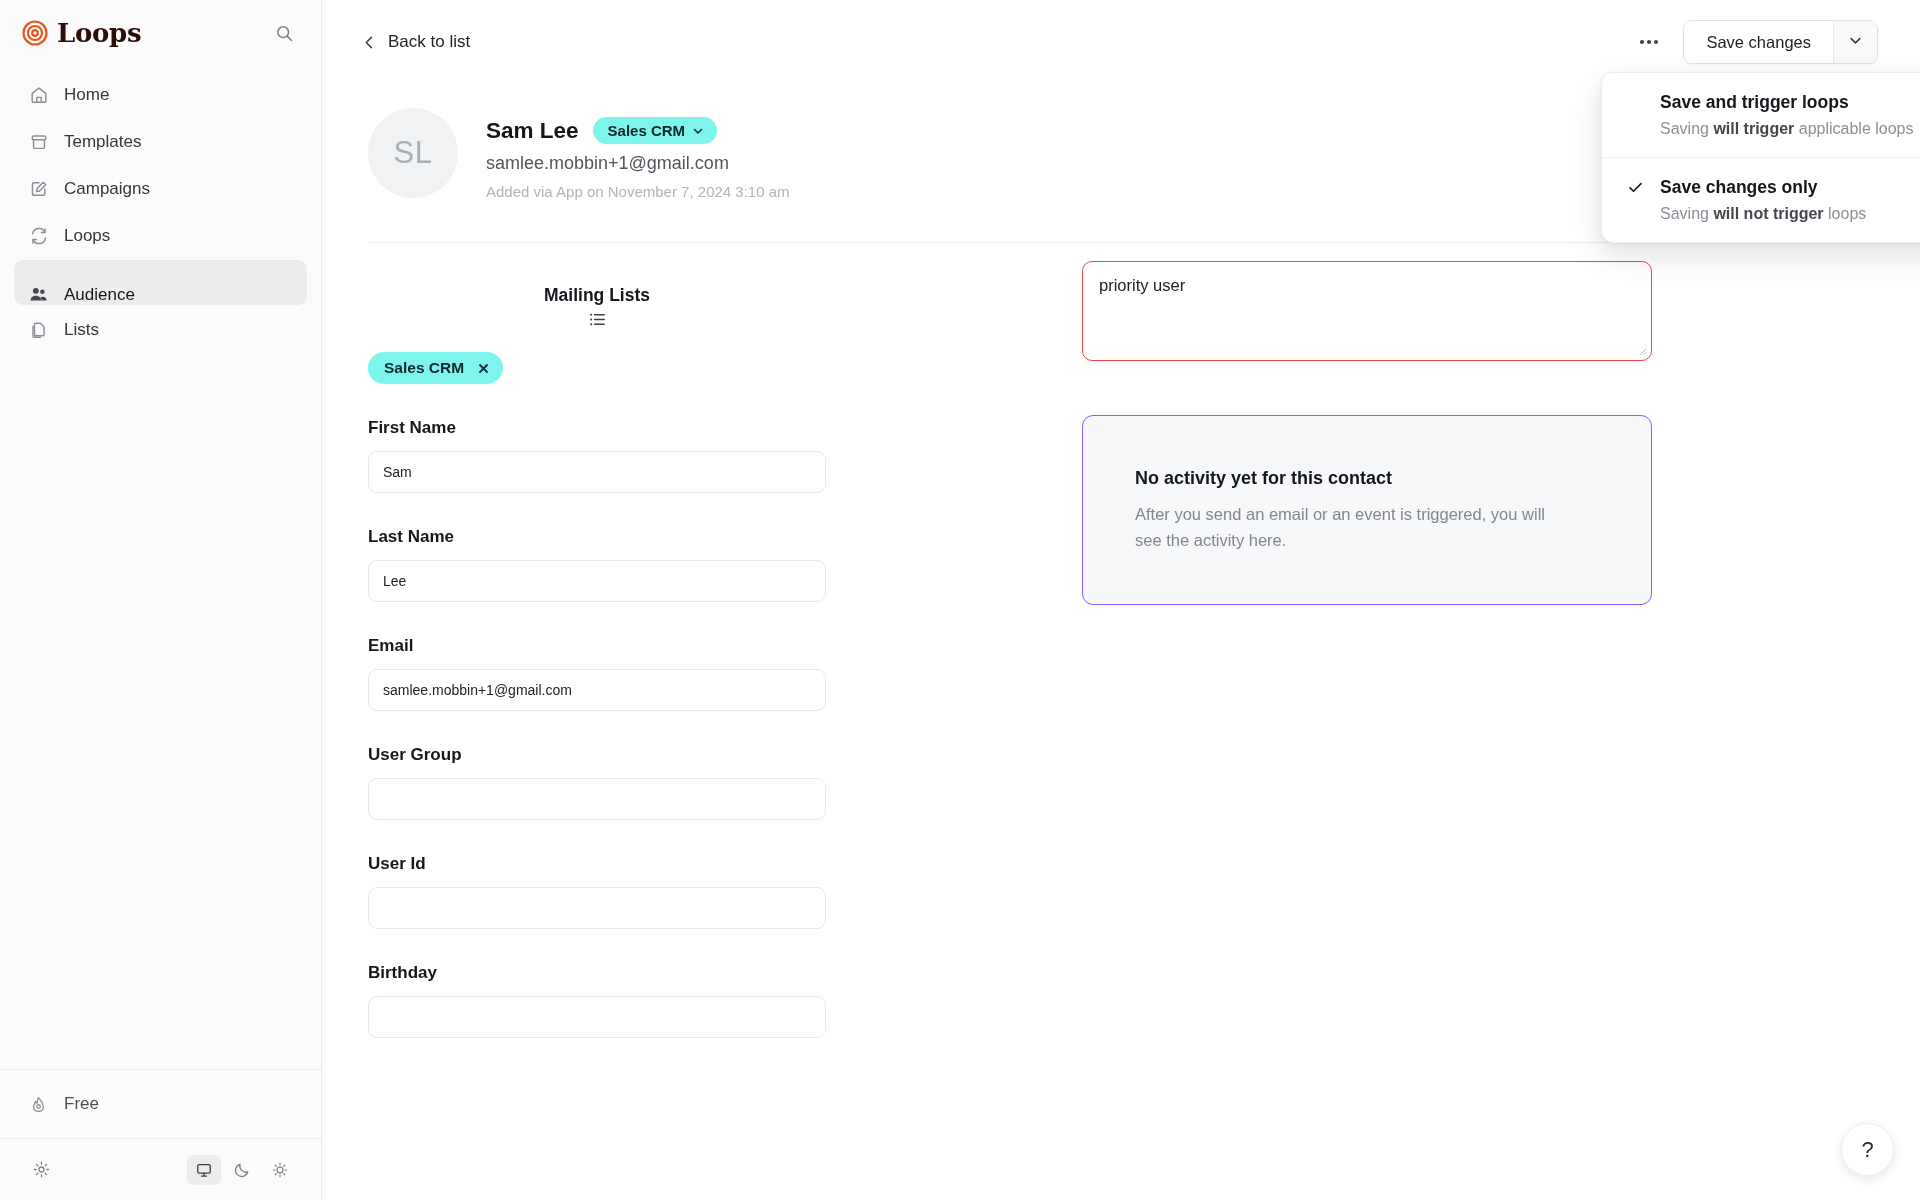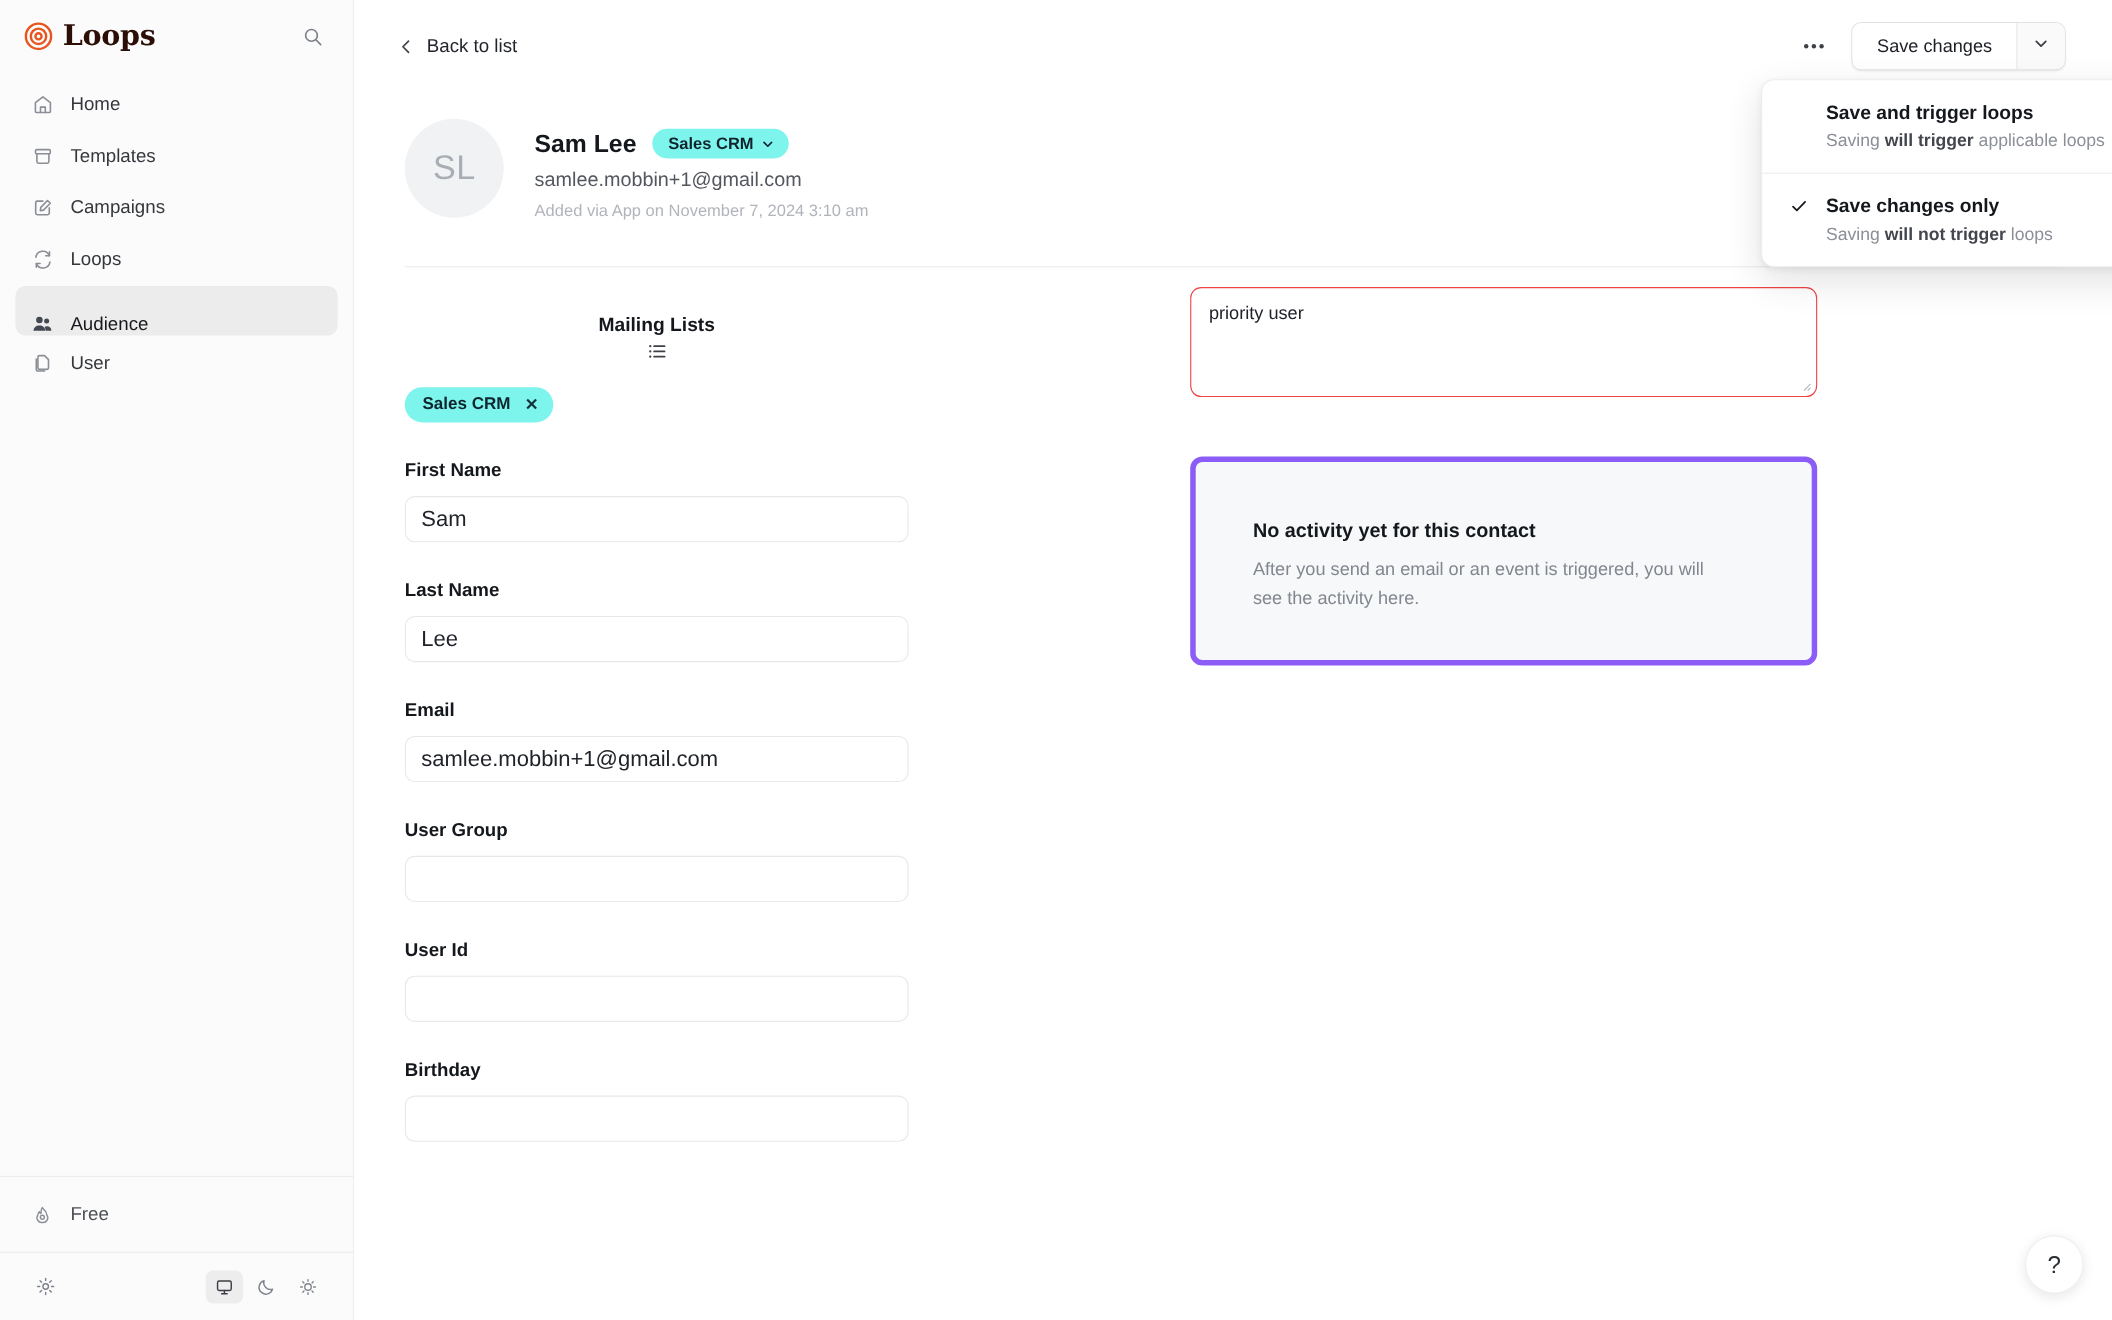--- a/index.html
+++ b/index.html
@@ -133,37 +133,37 @@
     font-size: 15.5px; font-weight: 600;
   }
   .tag .x { cursor: pointer; color: #15323c; font-size: 15px; line-height: 1; }
 
   .field { margin-top: 34px; width: 458px; }
   .field-label { font-size: 17px; font-weight: 700; color: #14171c; }
   .field-input {
     margin-top: 13px; height: 42px; width: 458px;
     border: 1px solid #e8e8ea; border-radius: 9px;
     display: flex; align-items: center; padding: 0 14px;
-    font-size: 20px; color: #20232a; background: #fff; cursor: text;
+    font-size: 14px; color: #20232a; background: #fff; cursor: text;
   }
 
   
   .attr-box {
     position: relative; width: 570px; height: 100px;
     border: 1px solid #ef4444; border-radius: 10px;
     padding: 14px 16px; font-size: 16.5px; color: #20232a; background:#fff;
   }
   .resize-grip {
     position: absolute; right: 4px; bottom: 4px; width: 10px; height: 10px;
     color: #b6b9be; font-size: 11px; line-height: 10px; user-select: none; cursor: nwse-resize;
   }
 
   .activity-card {
     margin-top: 54px; width: 570px; height: 190px;
-    background: #f7f8f9; border: 5px solid #8b5cf6; border-radius: 11px;
+    background: #f7f8f9; border: 1px solid #8b5cf6; border-radius: 11px;
     padding: 52px 52px 0 52px;
   }
   .act-title { font-size: 18px; font-weight: 700; color: #14171c; }
   .act-sub { margin-top: 13px; font-size: 16.5px; color: #82868e; line-height: 1.55; max-width: 440px; }
 
   
   .menu {
     position: absolute; top: 72px; left: 1279px; width: 402px;
     background: #fff; border: 1px solid #eceded; border-radius: 12px;
     box-shadow: 0 12px 34px rgba(15,18,24,.12), 0 2px 6px rgba(15,18,24,.06);
@@ -268,21 +268,21 @@
         <span>Audience</span>
       </div>
 
       <div class="nav-item">
         <span class="ico">
           <svg width="20" height="20" viewBox="0 0 22 22" fill="none" stroke="currentColor" stroke-width="1.6" stroke-linejoin="round">
             <path d="M7.6 3.6h5l4 4v8.2a1.6 1.6 0 0 1-1.6 1.6H7.6A1.6 1.6 0 0 1 6 15.8V5.2a1.6 1.6 0 0 1 1.6-1.6z"></path>
             <path d="M4.4 6.6v10.6a1.8 1.8 0 0 0 1.8 1.8h7"></path>
           </svg>
         </span>
-        <span>User</span>
+        <span>Lists</span>
       </div>
     </nav>
 
     <div class="sb-spacer"></div>
 
     <div class="plan-row">
       <div class="plan-item">
         <span class="ico" style="width:21px;height:21px;display:flex;align-items:center;justify-content:center;color:#8b8e96;">
           <svg width="19" height="19" viewBox="0 0 22 22" fill="none" stroke="currentColor" stroke-width="1.5" stroke-linejoin="round">
             <path d="M11 3.2c1.6 2.6 4.8 4 4.8 8A4.9 4.9 0 0 1 11 18.8 4.9 4.9 0 0 1 6.2 11.2c0-1.6.7-2.7 1.6-3.7.2 1.2.9 1.9 1.7 2 .3-2.6-.1-4.3 1.5-6.3z"></path>

